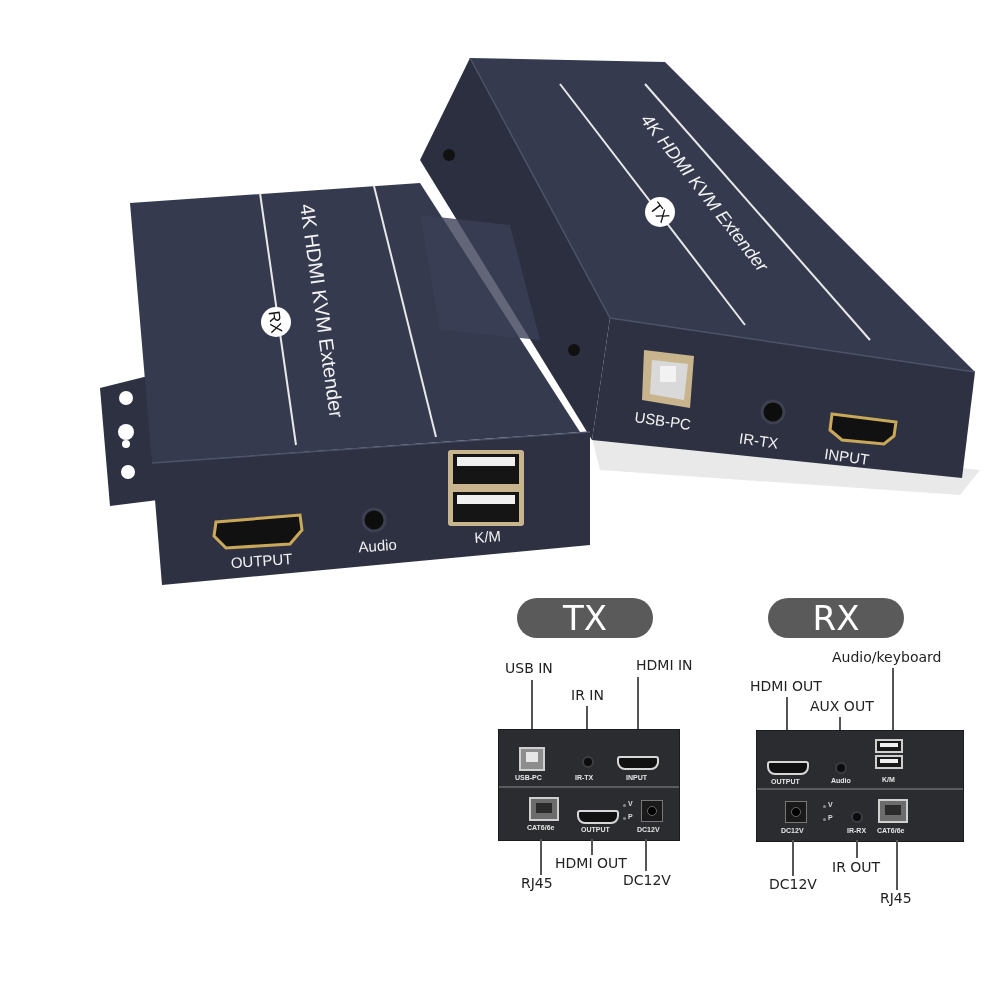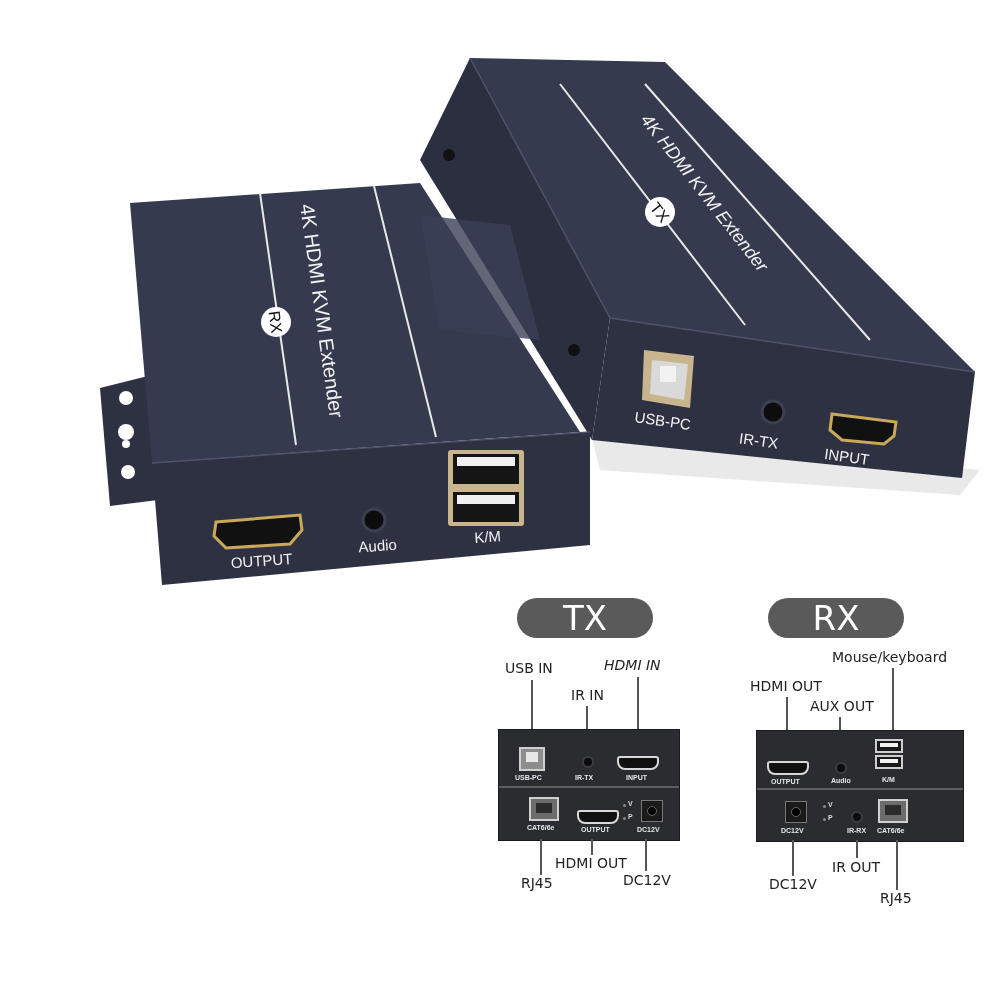--- a/index.html
+++ b/index.html
@@ -105,21 +105,21 @@
     <text x="488" y="542" font-family="Liberation Sans, sans-serif" font-size="15" fill="#f2f2f2" text-anchor="middle" transform="rotate(-4 488 542)">K/M</text>
   </g>
 </svg>
 
 <div class="pill" style="left:517px; top:598px; width:136px;">
   <span>TX</span>
 </div>
 
 <span class="label" style="left:505px; top:660px;">USB IN</span>
 <span class="label" style="left:571px; top:687px;">IR IN</span>
-<span class="label" style="left:604px; top:657px;font-style:italic;">HDMI IN</span>
+<span class="label" style="left:636px; top:657px;">HDMI IN</span>
 
 <div class="leader" style="left:531px; top:680px; height:68px;"></div>
 <div class="leader" style="left:586px; top:706px; height:42px;"></div>
 <div class="leader" style="left:637px; top:677px; height:72px;"></div>
 
 <div class="panel" style="left:498px; top:729px; width:180px; height:110px;">
   <div class="usb-b" style="left:20px; top:17px;"></div>
   <span class="port-label" style="left:16px; top:44px;">USB-PC</span>
   <div class="jack" style="left:83px; top:26px;"></div>
   <span class="port-label" style="left:76px; top:44px;">IR-TX</span>
@@ -145,21 +145,21 @@
 <div class="leader" style="left:645px; top:839px; height:32px;"></div>
 
 <span class="label" style="left:521px; top:875px;">RJ45</span>
 <span class="label" style="left:555px; top:855px;">HDMI OUT</span>
 <span class="label" style="left:623px; top:872px;">DC12V</span>
 
 <div class="pill" style="left:768px; top:598px; width:136px;">
   <span>RX</span>
 </div>
 
-<span class="label" style="left:832px; top:649px;">Mouse/keyboard</span>
+<span class="label" style="left:832px; top:649px;">Audio/keyboard</span>
 <span class="label" style="left:750px; top:678px;">HDMI OUT</span>
 <span class="label" style="left:810px; top:698px;">AUX OUT</span>
 
 <div class="leader" style="left:786px; top:697px; height:62px;"></div>
 <div class="leader" style="left:839px; top:717px; height:42px;"></div>
 <div class="leader" style="left:892px; top:668px; height:68px;"></div>
 
 <div class="panel" style="left:756px; top:730px; width:206px; height:110px;">
   <div class="hdmi-port" style="left:10px; top:30px;"></div>
   <span class="port-label" style="left:14px; top:47px;">OUTPUT</span>

